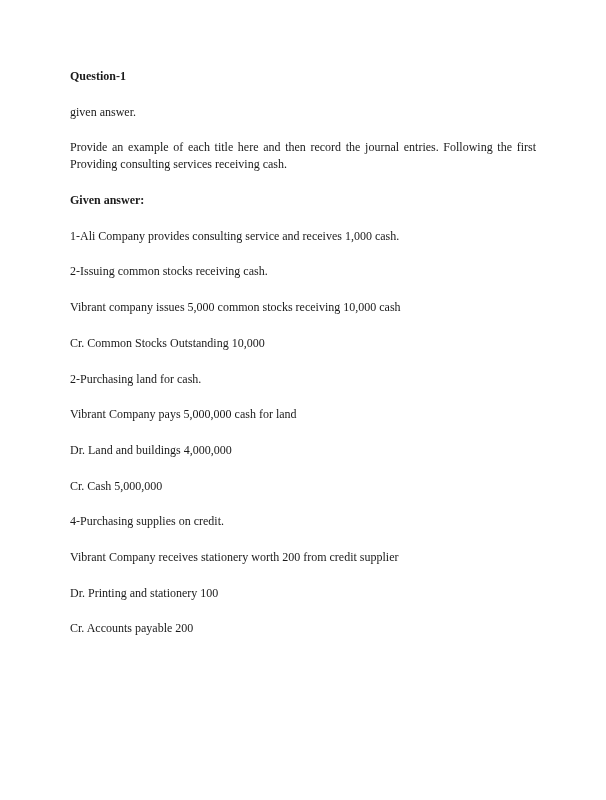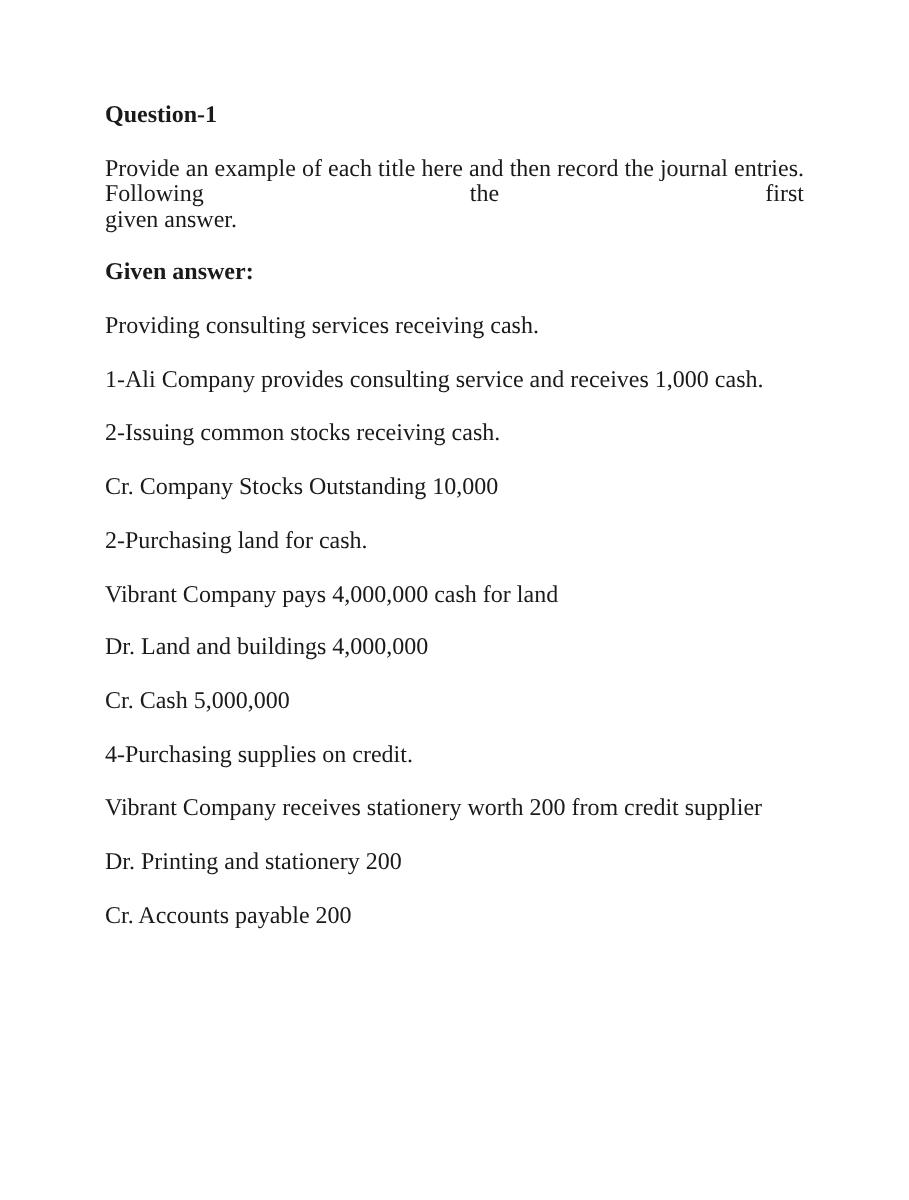--- a/index.html
+++ b/index.html
@@ -9,21 +9,21 @@
   }
   .page {
     position: relative;
     width: 606px;
     height: 800px;
     background: #ffffff;
     box-sizing: border-box;
     padding: 68px 70px 0 70px;
     overflow: hidden;
     font-family: "Liberation Serif", "DejaVu Serif", serif;
-    font-size: 16px;
+    font-size: 12px;
     color: #1a1a1a;
   }
   .doc-body {
     width: 100%;
   }
   p.block {
     margin: 0 0 18.7px 0;
     line-height: 17px;
     white-space: normal;
   }
@@ -38,29 +38,30 @@
   p.block.plain {
     text-align: left;
   }
 </style>
 </head>
 <body>
 
 <div class="page" style="background: rgb(255, 255, 255); color: rgb(26, 26, 26);">
   <div class="doc-body" id="doc-body">
       <p class="block bold">Question-1</p>
+      <p class="block plain">given answer.</p>
       <p class="block justified-line">Provide an example of each title here and then record the journal entries. Following the first</p>
-      <p class="block plain">given answer.</p>
+      <p class="block plain">Providing consulting services receiving cash.</p>
       <p class="block bold">Given answer:</p>
-      <p class="block plain">Providing consulting services receiving cash.</p>
       <p class="block plain">1-Ali Company provides consulting service and receives 1,000 cash.</p>
       <p class="block plain">2-Issuing common stocks receiving cash.</p>
-      <p class="block plain">Cr. Company Stocks Outstanding 10,000</p>
+      <p class="block plain">Vibrant company issues 5,000 common stocks receiving 10,000 cash</p>
+      <p class="block plain">Cr. Common Stocks Outstanding 10,000</p>
       <p class="block plain">2-Purchasing land for cash.</p>
-      <p class="block plain">Vibrant Company pays 4,000,000 cash for land</p>
+      <p class="block plain">Vibrant Company pays 5,000,000 cash for land</p>
       <p class="block plain">Dr. Land and buildings 4,000,000</p>
       <p class="block plain">Cr. Cash 5,000,000</p>
       <p class="block plain">4-Purchasing supplies on credit.</p>
       <p class="block plain">Vibrant Company receives stationery worth 200 from credit supplier</p>
-      <p class="block plain">Dr. Printing and stationery 200</p>
+      <p class="block plain">Dr. Printing and stationery 100</p>
       <p class="block plain">Cr. Accounts payable 200</p>
     </div>
 </div>
 
 </body></html>

